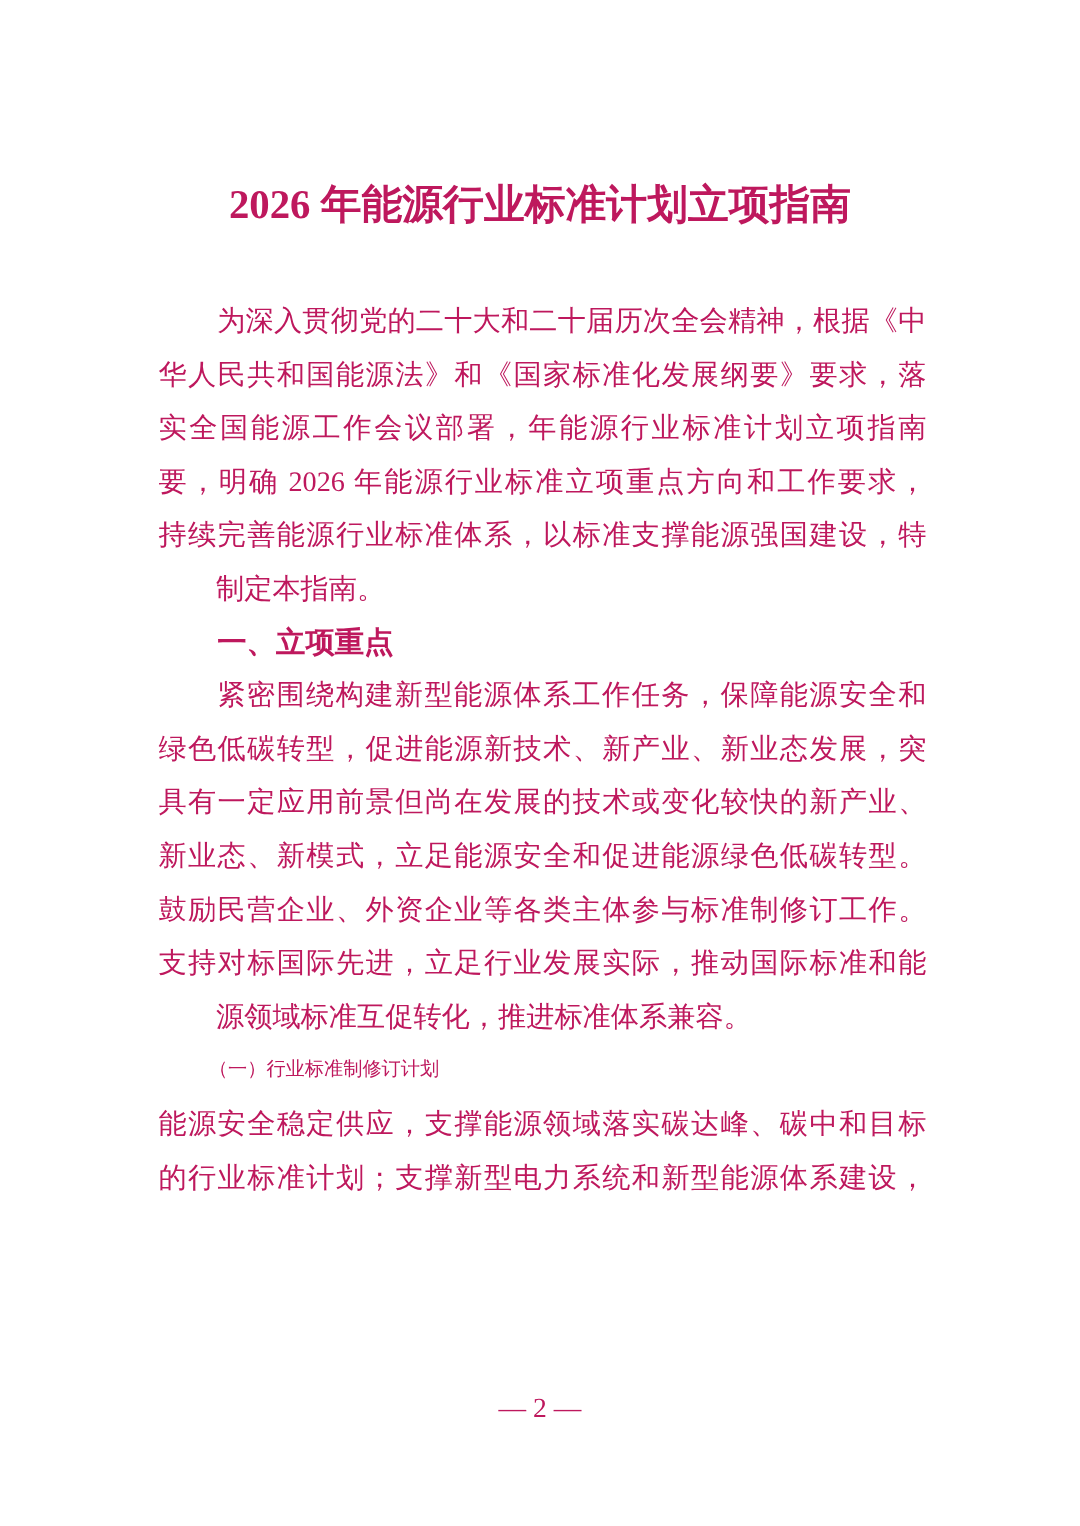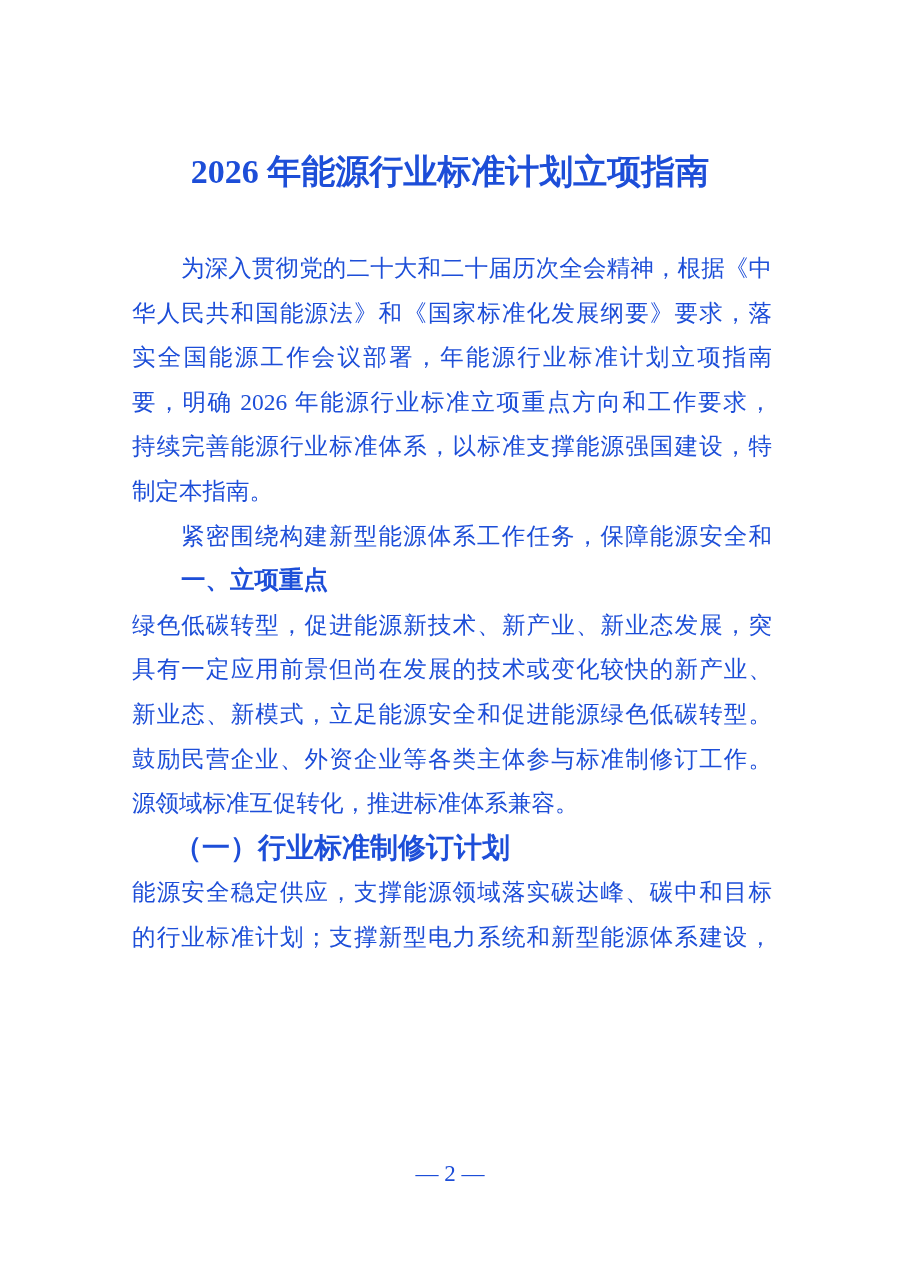--- a/index.html
+++ b/index.html
@@ -5,21 +5,21 @@
   html, body {
     margin: 0;
     padding: 0;
     background: #ffffff;
   }
   .page {
     position: relative;
     width: 900px;
     height: 1216px;
     background: #ffffff;
-    color: #1d4ed8;
+    color: #be185d;
     font-family: "Liberation Serif", serif;
     overflow: hidden;
   }
   .doc-title {
     position: absolute;
     top: 149px;
     left: 0;
     width: 900px;
     margin: 0;
     text-align: center;
@@ -41,31 +41,32 @@
     text-align: justify;
     text-align-last: justify;
     overflow: hidden;
     white-space: nowrap;
   }
   .line.indent {
     text-indent: 49px;
   }
   .line.endline {
     text-align-last: left;
+    margin-left: 48px;
   }
   .line.heading1 {
     font-family: "Liberation Sans", sans-serif;
     font-weight: bold;
     font-size: 24.5px;
     text-align-last: left;
     text-indent: 49px;
   }
   .line.heading2 {
-    font-weight: bold;
-    font-size: 28px;
+    font-weight: normal;
+    font-size: 16px;
     text-align-last: left;
     text-indent: 42px;
   }
   .page-footer {
     position: absolute;
     top: 1158px;
     left: 0;
     width: 900px;
     text-align: center;
     font-size: 23px;
@@ -81,27 +82,28 @@
 
   <div class="doc-body">
 
     <div class="line indent">为深入贯彻党的二十大和二十届历次全会精神，根据《中</div>
     <div class="line">华人民共和国能源法》和《国家标准化发展纲要》要求，落</div>
     <div class="line">实全国能源工作会议部署，年能源行业标准计划立项指南</div>
     <div class="line">要，明确 2026 年能源行业标准立项重点方向和工作要求，</div>
     <div class="line">持续完善能源行业标准体系，以标准支撑能源强国建设，特</div>
     <div class="line endline">制定本指南。</div>
 
+    <div class="line heading1">一、立项重点</div>
+
     <div class="line indent">紧密围绕构建新型能源体系工作任务，保障能源安全和</div>
-
-    <div class="line heading1">一、立项重点</div>
     <div class="line">绿色低碳转型，促进能源新技术、新产业、新业态发展，突</div>
     <div class="line">具有一定应用前景但尚在发展的技术或变化较快的新产业、</div>
     <div class="line">新业态、新模式，立足能源安全和促进能源绿色低碳转型。</div>
     <div class="line">鼓励民营企业、外资企业等各类主体参与标准制修订工作。</div>
+    <div class="line">支持对标国际先进，立足行业发展实际，推动国际标准和能</div>
     <div class="line endline">源领域标准互促转化，推进标准体系兼容。</div>
 
     <div class="line heading2">（一）行业标准制修订计划</div>
 
     <div class="line">能源安全稳定供应，支撑能源领域落实碳达峰、碳中和目标</div>
     <div class="line">的行业标准计划；支撑新型电力系统和新型能源体系建设，</div>
   </div>
 
   <div class="page-footer">— 2 —</div>
 

